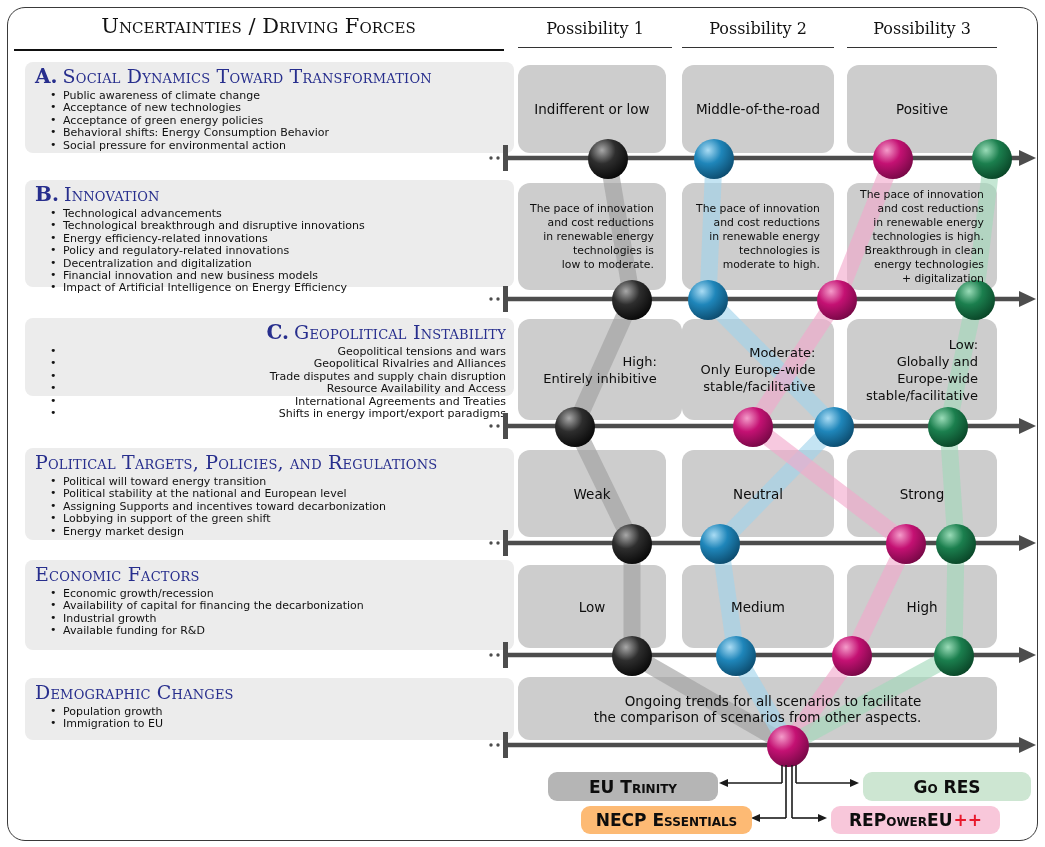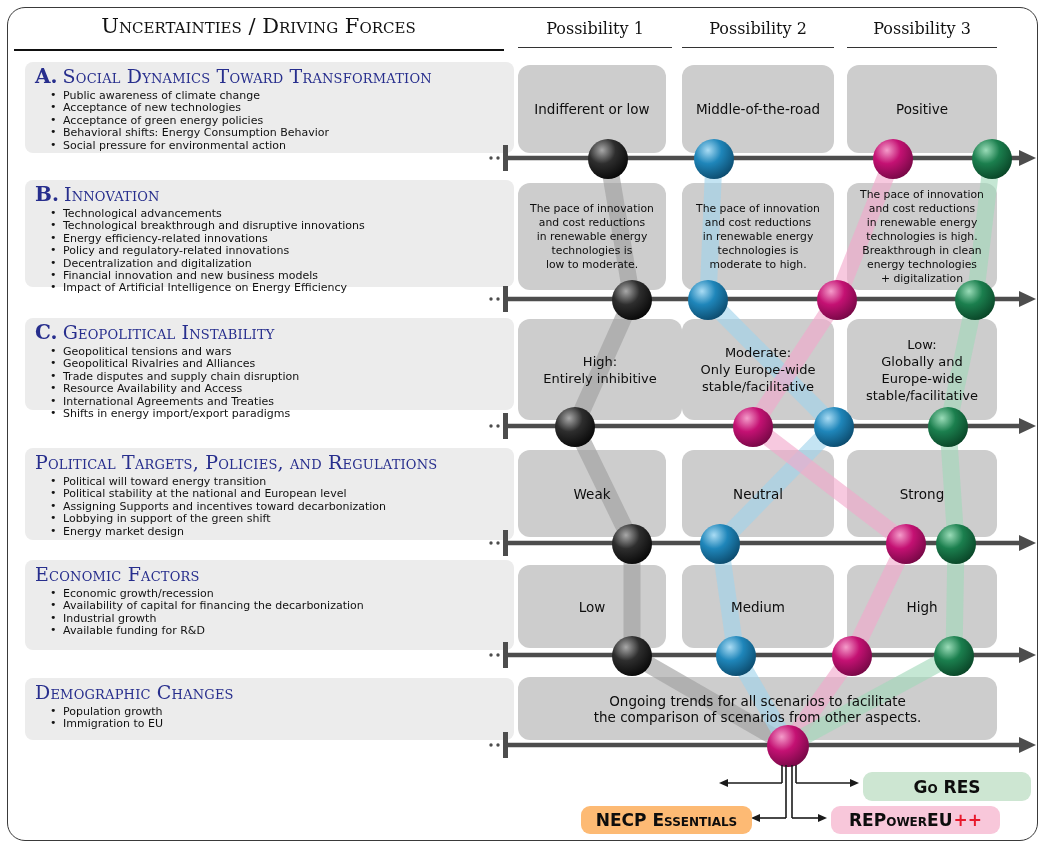--- a/index.html
+++ b/index.html
@@ -19,21 +19,21 @@
          box-sizing:border-box;padding:3px 8px 2px 10px;}
   .panel-title{font-family:"DejaVu Serif",serif;color:#272e8d;line-height:22px;white-space:nowrap;}
   .panel-prefix{font-weight:bold;font-size:20px;}
   .panel-caps{font-variant:small-caps;font-size:19px;letter-spacing:.2px;}
   .bullets{margin:1px 0 0 0;padding:0 0 0 14px;list-style:none;}
   .bullets li{position:relative;padding-left:14px;font-size:11px;line-height:12.4px;color:#111;}
   .bullets li::before{content:"\2022";position:absolute;left:1px;top:-1px;font-size:11px;}
   
   .cell{position:absolute;background:#cdcdcd;border-radius:12px;display:flex;
         align-items:center;justify-content:center;text-align:center;}
-  .cell span{position:relative;z-index:6;white-space:pre-line;color:#0d0d0d;}
+  .cell span{position:relative;z-index:6;white-space:pre-line;color:#0d0d0d;text-align:right;}
   .t-lab span{font-size:13.5px;}
   .t-small span{font-size:10.8px;line-height:14px;}
   .t-med span{font-size:13px;line-height:17px;}
   
   .overlay{position:absolute;left:0;top:0;z-index:4;pointer-events:none;}
   
   .pill{position:absolute;z-index:7;border-radius:9px;display:flex;align-items:center;
         justify-content:center;font-weight:bold;font-variant:small-caps;font-size:17px;
         color:#0d0d0d;font-family:"DejaVu Sans",sans-serif;}
   .pill .plus{font-variant:normal;color:#e8192c;margin-left:1px;}
@@ -70,21 +70,21 @@
       <li>Technological advancements</li>
       <li>Technological breakthrough and disruptive innovations</li>
       <li>Energy efficiency-related innovations</li>
       <li>Policy and regulatory-related innovations</li>
       <li>Decentralization and digitalization</li>
       <li>Financial innovation and new business models</li>
       <li>Impact of Artificial Intelligence on Energy Efficiency</li>
     </ul>
   </div>
 
-  <div class="panel" style="top:318px;height:92px;">
+  <div class="panel" style="top:318px;height:78px;text-align:right;">
     <div class="panel-title"><span class="panel-prefix">C.</span> <span class="panel-caps">Geopolitical Instability</span></div>
     <ul class="bullets">
       <li>Geopolitical tensions and wars</li>
       <li>Geopolitical Rivalries and Alliances</li>
       <li>Trade disputes and supply chain disruption</li>
       <li>Resource Availability and Access</li>
       <li>International Agreements and Treaties</li>
       <li>Shifts in energy import/export paradigms</li>
     </ul>
   </div>
@@ -307,20 +307,23 @@
       <polygon points="719,783 728,779 728,787" stroke="none"></polygon>
       <line x1="796" y1="783" x2="851" y2="783"></line>
       <polygon points="859,783 850,779 850,787" stroke="none"></polygon>
       <line x1="786" y1="818" x2="759" y2="818"></line>
       <polygon points="751,818 760,814 760,822" stroke="none"></polygon>
       <line x1="792" y1="818" x2="819" y2="818"></line>
       <polygon points="827,818 818,814 818,822" stroke="none"></polygon>
     </g>
   </svg>
 
+  <div class="pill" style="left:548px;top:772px;width:170px;height:29px;background:#b5b5b5;">
+      <span>EU Trinity</span>
+    </div>
   <div class="pill" style="left:863px;top:772px;width:168px;height:29px;background:#cde6d2;">
       <span>Go RES</span>
     </div>
   <div class="pill" style="left:581px;top:806px;width:171px;height:28px;background:#fdba74;">
       <span>NECP Essentials</span>
     </div>
   <div class="pill" style="left:831px;top:806px;width:169px;height:28px;background:#f8c7da;">
       <span>REPowerEU</span>
       <span class="plus">++</span>
     </div>

